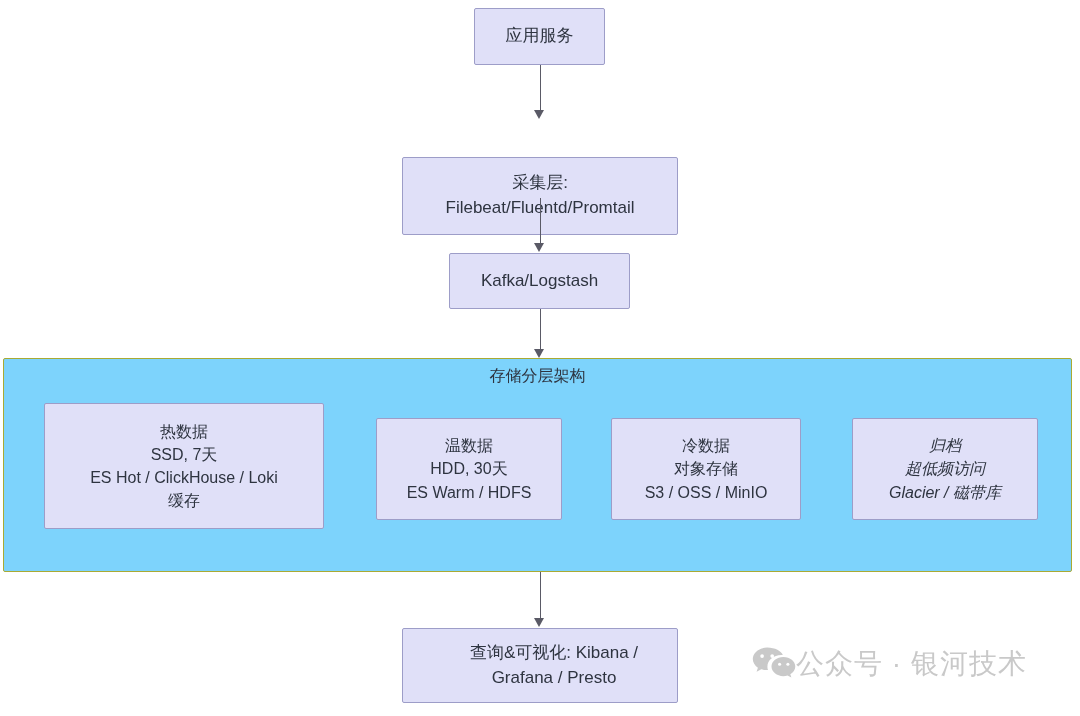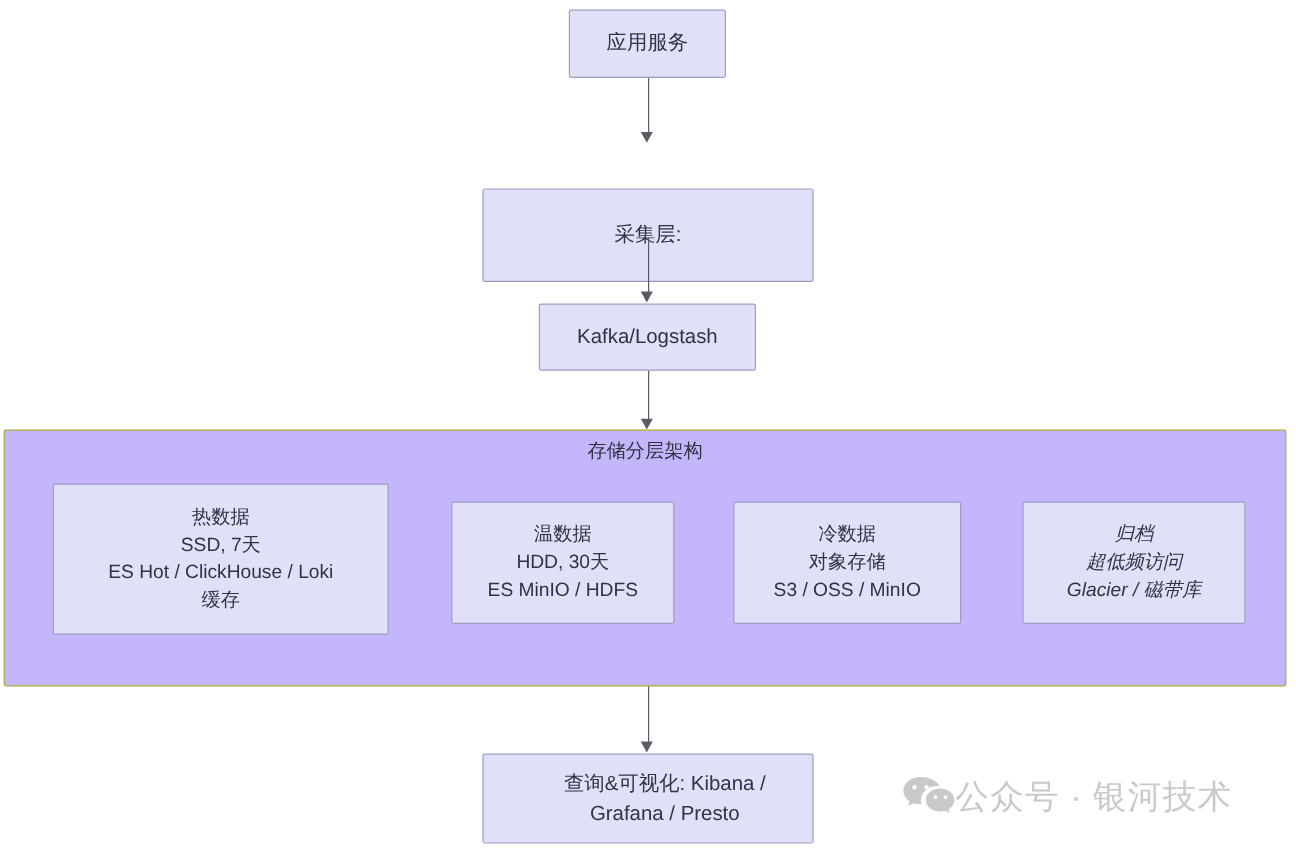--- a/index.html
+++ b/index.html
@@ -49,21 +49,21 @@
   #node-query    { left: 402px; top: 628px; width: 276px; height: 75px; padding-left: 28px; }
 
   
   #storage-group {
     position: absolute;
     left: 3px;
     top: 358px;
     width: 1069px;
     height: 214px;
     box-sizing: border-box;
-    background: #c4b5fd;
+    background: #7dd3fc;
     border: 1px solid #aaaa33;
     border-radius: 2px;
   }
   #storage-title {
     position: absolute;
     top: 7px;
     left: 0;
     width: 100%;
     text-align: center;
     font-size: 16px;
@@ -113,20 +113,21 @@
 
   <div class="node" id="node-app">
     <span class="line">应用服务</span>
   </div>
 
   <div class="arrow-line" style="left:539.5px; top:65px; height:46px;"></div>
   <div class="arrow-head" style="left:534px; top:110px;"></div>
 
   <div class="node" id="node-collect">
     <span class="line">采集层:</span>
+    <span class="line">Filebeat/Fluentd/Promtail</span>
   </div>
 
   <div class="arrow-line" style="left:539.5px; top:198px; height:46px;"></div>
   <div class="arrow-head" style="left:534px; top:243px;"></div>
 
   <div class="node" id="node-queue">
     <span class="line">Kafka/Logstash</span>
   </div>
 
   <div class="arrow-line" style="left:539.5px; top:309px; height:41px;"></div>
@@ -138,21 +139,21 @@
     <div class="node" id="tier-hot">
       <span class="line">热数据</span>
       <span class="line">SSD, 7天</span>
       <span class="line">ES Hot / ClickHouse / Loki</span>
       <span class="line">缓存</span>
     </div>
 
     <div class="node" id="tier-warm">
       <span class="line">温数据</span>
       <span class="line">HDD, 30天</span>
-      <span class="line">ES MinIO / HDFS</span>
+      <span class="line">ES Warm / HDFS</span>
     </div>
 
     <div class="node" id="tier-cold">
       <span class="line">冷数据</span>
       <span class="line">对象存储</span>
       <span class="line">S3 / OSS / MinIO</span>
     </div>
 
     <div class="node" id="tier-arch">
       <span class="line">归档</span>

